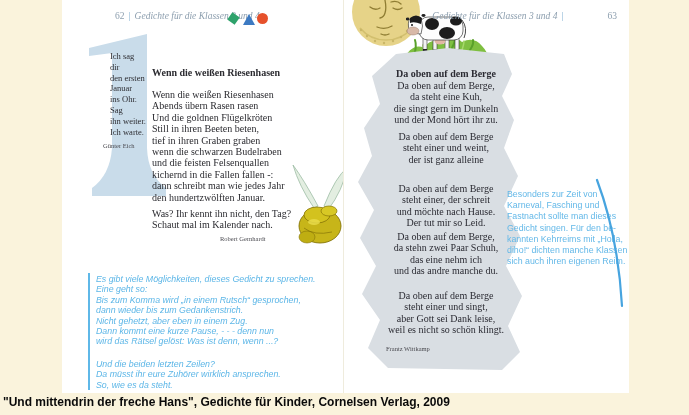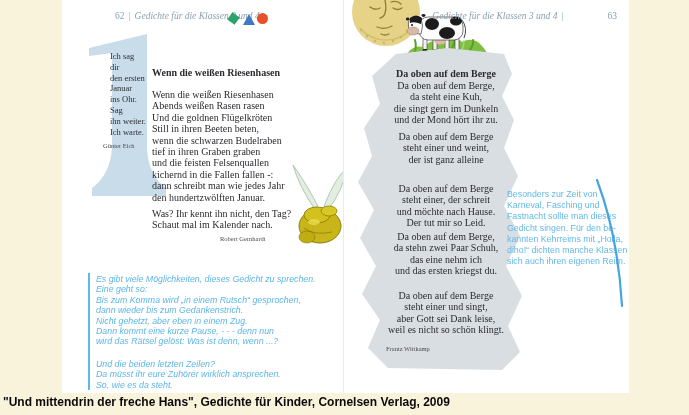--- a/index.html
+++ b/index.html
@@ -84,25 +84,25 @@
       <div class="ln">ins Ohr.</div>
       <div class="ln">Sag</div>
       <div class="ln">ihn weiter.</div>
       <div class="ln">Ich warte.</div>
     </div>
     <div class="abs numeral-author">Günter Eich</div>
 
     <div class="abs main-poem-title">Wenn die weißen Riesenhasen</div>
     <div class="abs main-poem-s1">
       <div class="ln">Wenn die weißen Riesenhasen</div>
-      <div class="ln">Abends weißen Rasen rasen</div>
+      <div class="ln">Abends übern Rasen rasen</div>
       <div class="ln">Und die goldnen Flügelkröten</div>
       <div class="ln">Still in ihren Beeten beten,</div>
+      <div class="ln">tief in ihren Graben graben</div>
       <div class="ln">wenn die schwarzen Budelraben</div>
-      <div class="ln">tief in ihren Graben graben</div>
       <div class="ln">und die feisten Felsenquallen</div>
       <div class="ln">kichernd in die Fallen fallen -:</div>
       <div class="ln">dann schreibt man wie jedes Jahr</div>
       <div class="ln">den hundertzwölften Januar.</div>
     </div>
     <div class="abs main-poem-s2">
       <div class="ln">Was? Ihr kennt ihn nicht, den Tag?</div>
       <div class="ln">Schaut mal im Kalender nach.</div>
     </div>
     <div class="abs main-poem-author">Robert Gernhardt</div>
@@ -230,21 +230,21 @@
     <div class="abs rpoem rs3">
       <div class="ln">Da oben auf dem Berge</div>
       <div class="ln">steht einer, der schreit</div>
       <div class="ln">und möchte nach Hause.</div>
       <div class="ln">Der tut mir so Leid.</div>
     </div>
     <div class="abs rpoem rs4">
       <div class="ln">Da oben auf dem Berge,</div>
       <div class="ln">da stehn zwei Paar Schuh,</div>
       <div class="ln">das eine nehm ich</div>
-      <div class="ln">und das ersten kriegst du.</div>
+      <div class="ln">und das andre manche du.</div>
     </div>
     <div class="abs rpoem rs5">
       <div class="ln">Da oben auf dem Berge</div>
       <div class="ln">steht einer und singt,</div>
       <div class="ln">aber Gott sei Dank leise,</div>
       <div class="ln">weil es nicht so schön klingt.</div>
     </div>
     <div class="abs rpoem-author">Frantz Wittkamp</div>
 
     <div class="abs snote">

